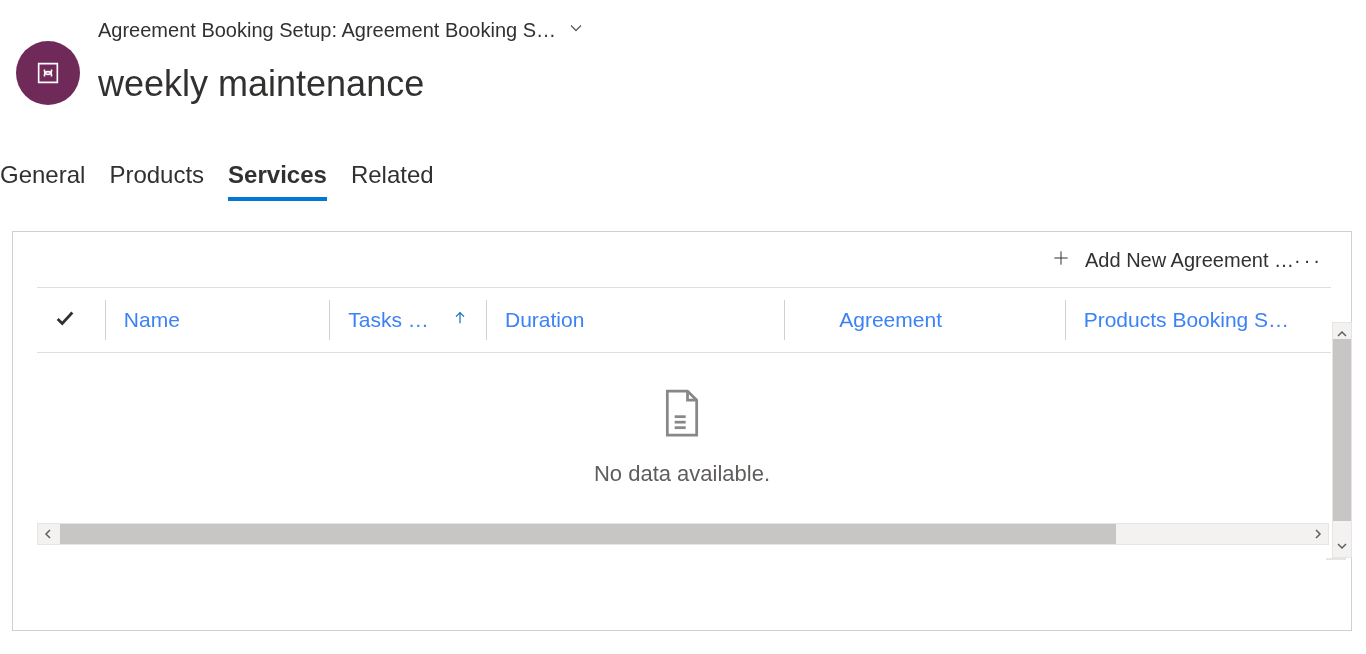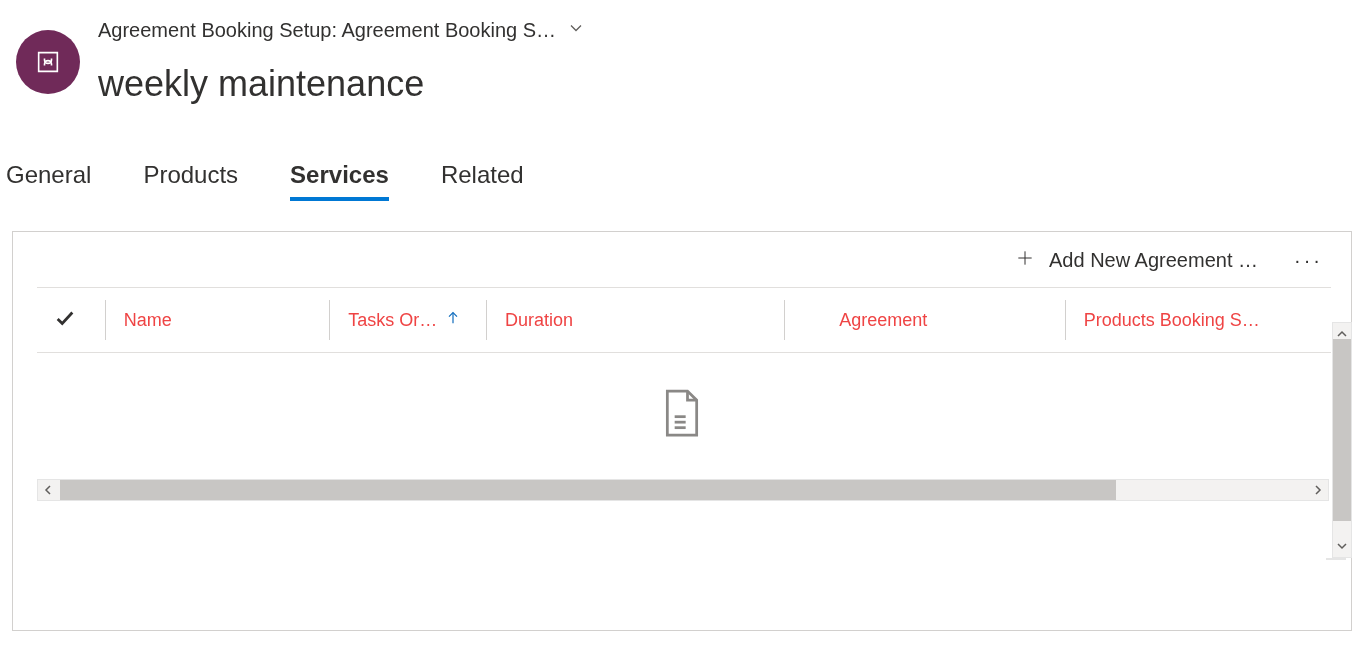--- a/index.html
+++ b/index.html
@@ -6,21 +6,21 @@
   body {
     font-family: "Segoe UI", -apple-system, BlinkMacSystemFont, sans-serif;
     background: #ffffff;
     color: #323130;
     width: 1366px;
     height: 654px;
     overflow: hidden;
   }
   .header {
     display: flex;
-    align-items: center;
+    align-items: flex-end;
     padding: 14px 28px 0 16px;
     gap: 18px;
   }
   .entity-icon {
     width: 64px;
     height: 64px;
     border-radius: 50%;
     background: #702a59;
     display: flex;
     align-items: center;
@@ -47,22 +47,22 @@
   .chevron-down svg { width: 20px; height: 20px; stroke: #605e5c; fill: none; stroke-width: 1.5; }
   .title {
     font-size: 36px;
     font-weight: 400;
     color: #323130;
     margin-top: 20px;
   }
 
   .tabs {
     display: flex;
-    gap: 52px;
-    padding-left: 6px;
+    gap: 24px;
+    padding-left: 0;
     margin-top: 56px;
   }
   .tab {
     font-size: 24px;
     color: #323130;
     padding-bottom: 8px;
     border-bottom: 4px solid transparent;
     cursor: pointer;
     font-weight: 400;
   }
@@ -78,21 +78,20 @@
     height: 400px;
     display: flex;
     flex-direction: column;
   }
 
   .toolbar {
     display: flex;
     justify-content: flex-end;
     align-items: center;
     padding: 16px 28px 8px 28px;
-    gap: 36px;
   }
   .toolbar-btn {
     display: flex;
     align-items: center;
     gap: 14px;
     font-size: 20px;
     color: #323130;
     cursor: pointer;
   }
   .plus-icon svg { width: 20px; height: 20px; stroke: #323130; stroke-width: 1.2; fill:none; }
@@ -102,22 +101,22 @@
     margin: 6px 20px 0 24px;
     border-top: 1px solid #e1dfdd;
     border-bottom: 1px solid #e1dfdd;
     position: relative;
     flex: 0 0 auto;
   }
   .table-header {
     display: flex;
     align-items: center;
     height: 64px;
-    font-size: 18px;
-    color: #ef4444;
+    font-size: 21px;
+    color: #3b82f6;
     text-align: center;
   }
   .col-divider { width: 1px; height: 40px; background: #d2d0ce; margin: 0 12px; }
   .col-check { width: 56px; display: flex; align-items: center; justify-content: center; color: #323130; }
   .check-icon svg { width: 22px; height: 22px; stroke:#323130; stroke-width:3; fill:none; }
   .col {
     cursor: pointer;
     padding: 0 6px;
     display: flex;
     align-items: center;
@@ -269,20 +268,21 @@
     <div class="empty-area">
       <span class="doc-icon">
         <svg viewBox="0 0 24 28">
             <path d="M4 2h11l5 5v19H4z"></path>
             <path d="M15 2v5h5"></path>
             <line x1="8" y1="16" x2="14" y2="16"></line>
             <line x1="8" y1="19" x2="14" y2="19"></line>
             <line x1="8" y1="22" x2="14" y2="22"></line>
           </svg>
       </span>
+      <div class="empty-text">No data available.</div>
     </div>
 
     <div class="hscroll">
       <div class="arrow left sbarrow">
           <svg viewBox="0 0 10 10">
             <polyline points="7 1 3 5 7 9"></polyline>
           </svg>
         </div>
       <div class="thumb"></div>
       <div class="arrow right sbarrow">

